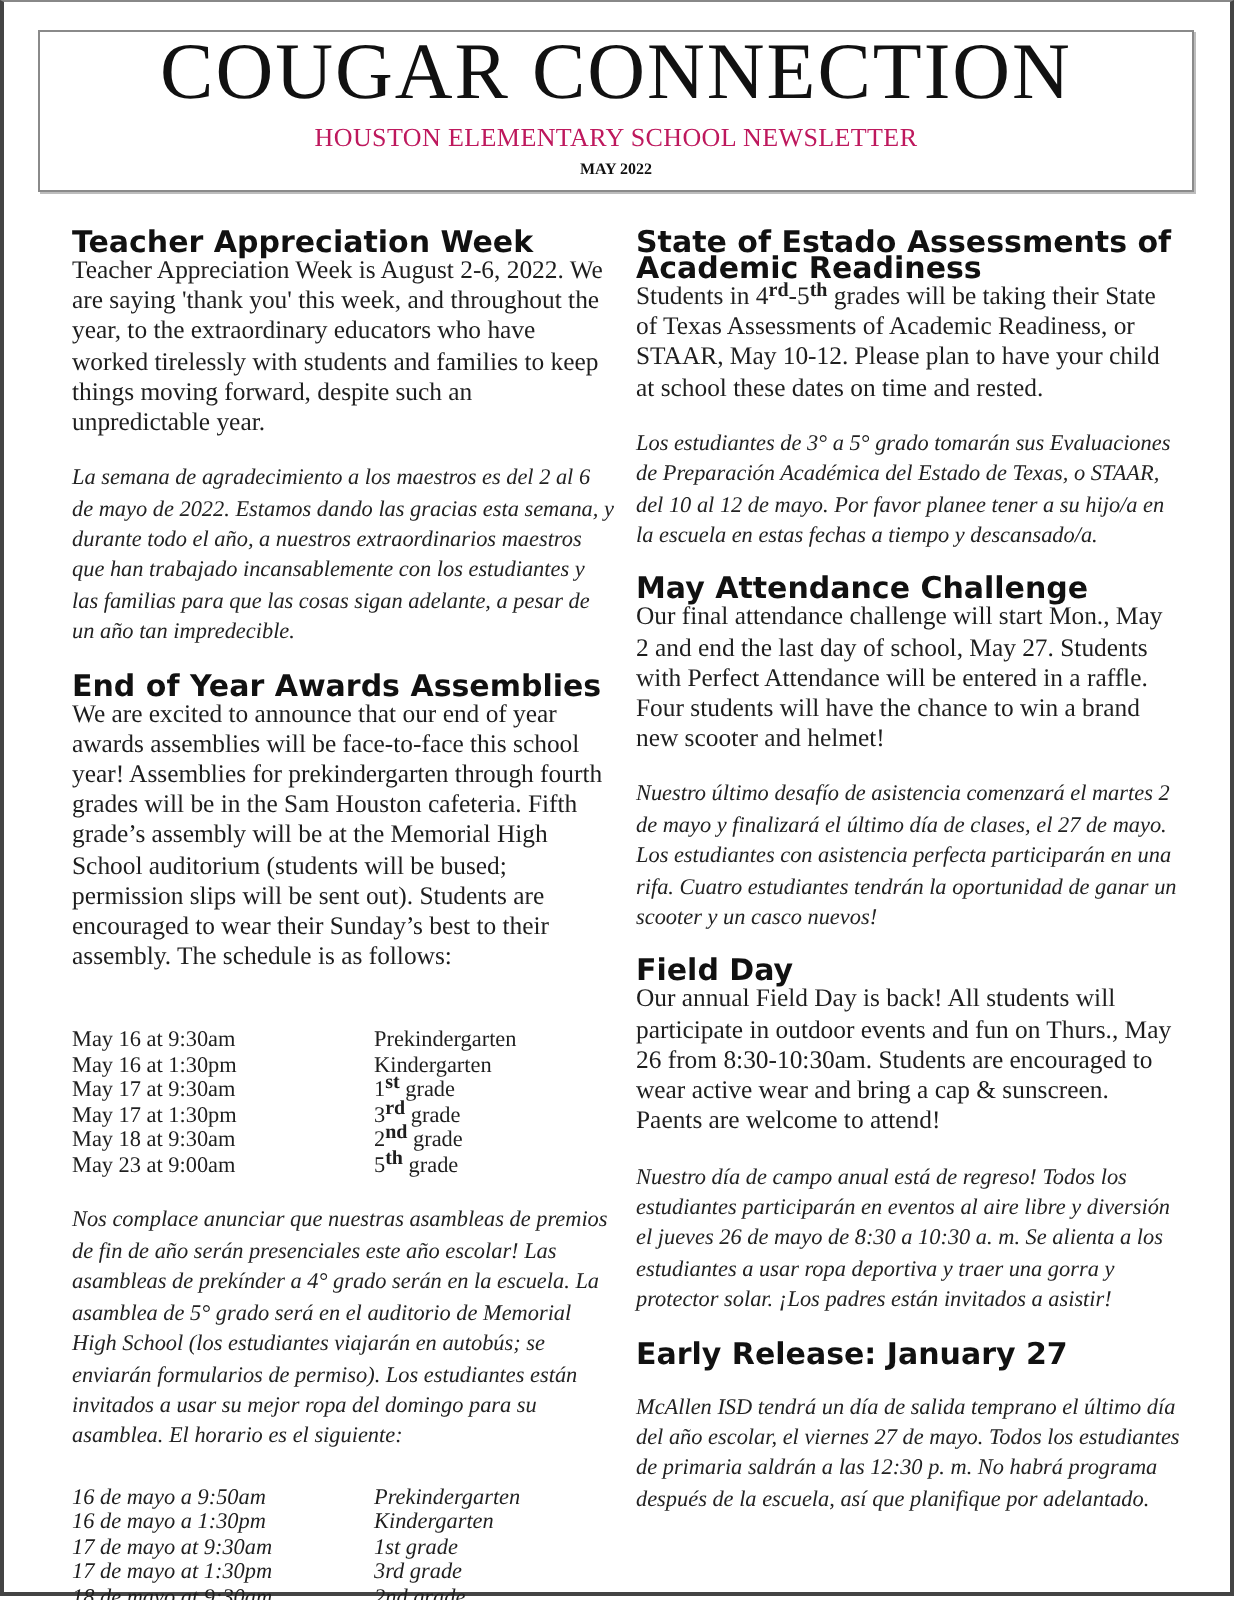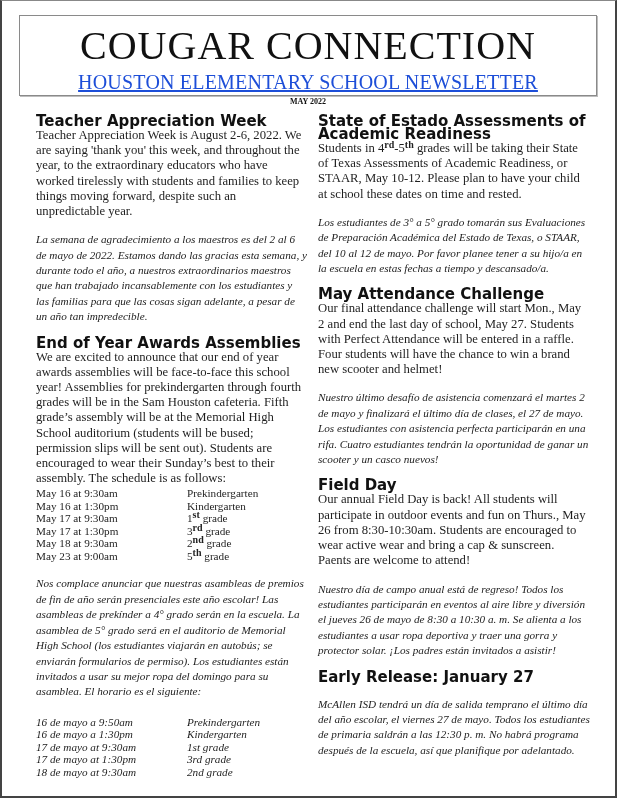--- a/index.html
+++ b/index.html
@@ -15,44 +15,44 @@
     box-sizing: border-box;
   }
   .masthead {
     position: absolute; left: 19px; top: 15px; width: 578px; height: 81px;
     border: 1px solid #8a8a8a; box-shadow: 1px 1px 0 #bdbdbd;
     box-sizing: border-box; text-align: center;
   }
   .masthead .title {
     font-family: "Liberation Serif", "DejaVu Serif", serif;
     font-size: 40px; letter-spacing: 1px; line-height: 1;
-    margin-top: 10px; color: #111;
+    color: #111;
   }
   .masthead .subtitle {
-    font-size: 20px; letter-spacing: 0.2px; margin-top: 5px; color: #1d4ed8; text-decoration: underline;
+    font-size: 13px; letter-spacing: 0.2px; margin-top: 5px; color: #be185d;
   }
   .masthead .date {
     font-size: 8px; font-weight: bold; margin-top: 3px; color: #111;
   }
   .col {
     position: absolute; top: 115px;
     font-size: 12.7px; line-height: 15.2px;
   }
   .col-left { left: 36px; width: 272px; }
   .col-right { left: 318px; width: 272px; }
   .section { margin-bottom: 9px; }
   .heading {
     font-family: "DejaVu Sans", "Liberation Sans", sans-serif;
     font-weight: bold; font-size: 15px; line-height: 13px; color: #111;
   }
   .body-en { margin: 0; }
   .body-es {
     margin: 13px 0 0 0; font-style: italic; font-size: 11.2px; line-height: 15.4px; color: #222;
   }
-  .schedule { margin-top: 1px; }
+  .schedule { margin-top: 28px; }
   .schedule-row { display: flex; font-size: 11.2px; line-height: 12.5px; }
   .schedule-row .when { width: 151px; }
   .schedule-es .schedule-row { font-style: italic; }
   sup { font-size: 10px; line-height: 0; vertical-align: 4px; font-weight: bold; }
 </style>
 </head>
 <body>
 
 <div class="page-frame"></div>
 

